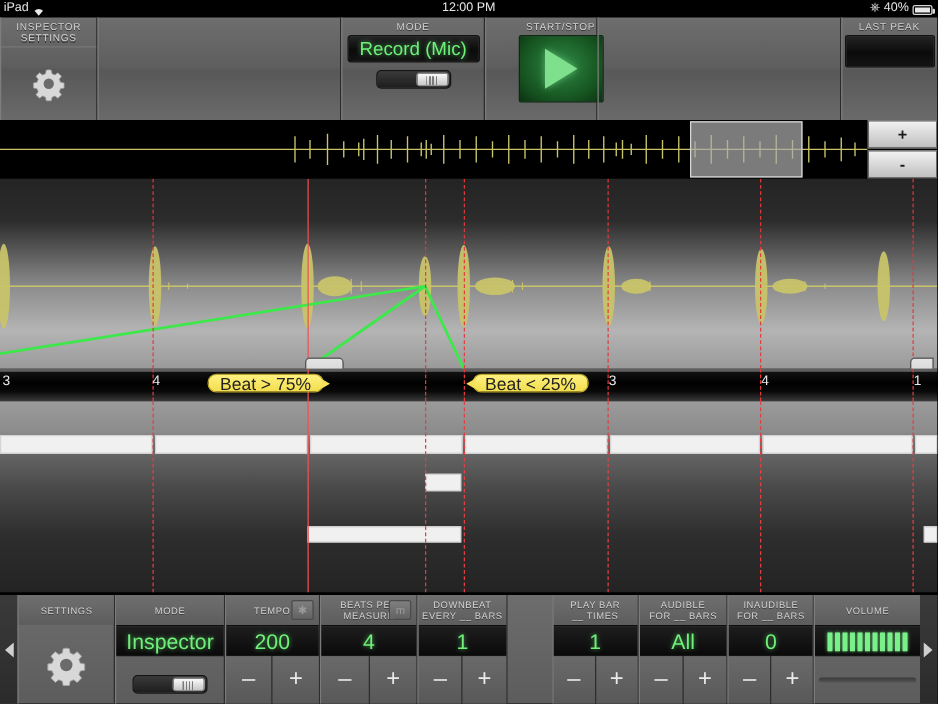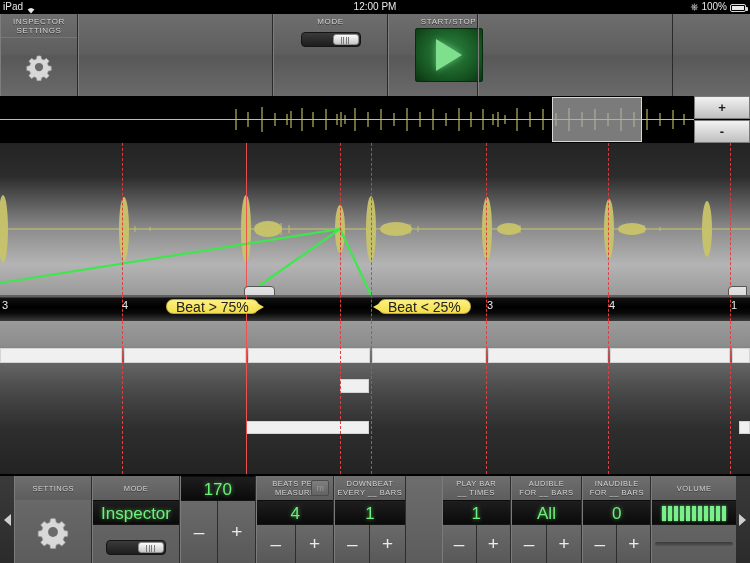--- a/index.html
+++ b/index.html
@@ -227,21 +227,21 @@
       <span>iPad</span>
       <span class="wifi-ico">
         <svg width="10" height="9" viewBox="0 0 10 9">
             <path d="M5 8.5 L1.6 4.6 A5 5 0 0 1 8.4 4.6 Z" fill="#e8e8e8"></path>
           </svg>
       </span>
     </div>
     <div class="sb-center">12:00 PM</div>
     <div class="sb-right">
       <span class="bt-ico">⎈</span>
-      <span>100%</span>
+      <span>40%</span>
       <span class="batt"></span>
     </div>
   </div>
 
   <div class="toptoolbar">
 
     <div class="tt-cell cell-inspector">
       <div class="tt-label">
         <span>INSPECTOR</span><br>
         <span>SETTINGS</span>
@@ -254,36 +254,41 @@
           </g>
           <circle cx="16" cy="16" r="4.4" fill="#6b6b6b"></circle>
         </svg>
       </div>
     </div>
 
     <div class="tt-cell cell-blank1"></div>
 
     <div class="tt-cell cell-mode">
       <div class="tt-label">MODE</div>
+      <div class="lcd mode-lcd">Record (Mic)</div>
       <div class="toggle-sw right">
         <div class="knob">
             <div class="grip"></div>
           </div>
       </div>
     </div>
 
     <div class="tt-cell cell-startstop">
       <div class="tt-label">START/STOP</div>
       <div class="playbtn">
         <div class="tri"></div>
       </div>
     </div>
 
     <div class="tt-cell cell-blank2"></div>
 
+    <div class="tt-cell cell-peak">
+      <div class="tt-label">LAST PEAK</div>
+      <div class="lcd peak-lcd"></div>
+    </div>
   </div>
 
   <div class="overview">
     <svg width="694" height="47" viewBox="0 0 694 47" style="position:absolute;left:0;top:0;">
       <line x1="0" y1="23.5" x2="694" y2="23.5" stroke="#c9c46a" stroke-width="1"></line>
       <g stroke="#c9c46a" stroke-width="1.1">
         <line x1="236" y1="13" x2="236" y2="34"></line>
           <line x1="248" y1="16" x2="248" y2="31"></line>
         <line x1="262" y1="11" x2="262" y2="36"></line>
           <line x1="275" y1="17" x2="275" y2="30"></line>
@@ -449,21 +454,25 @@
       <div class="bcell-ctl">
         <div class="toggle-sw right">
           <div class="knob">
               <div class="grip"></div>
             </div>
         </div>
       </div>
     </div>
 
     <div class="bcell tempo-cell">
-      <div class="bcell-val">170</div>
+      <div class="bcell-hdr">
+        <span class="txt">TEMPO</span>
+        <span class="minibtn">✱</span>
+      </div>
+      <div class="bcell-val">200</div>
       <div class="bcell-ctl">
         <div class="stepbtn">–</div>
         <div class="stepbtn">+</div>
       </div>
     </div>
 
     <div class="bcell bpm-cell">
       <div class="bcell-hdr">
         <span class="txt">
           <span>BEATS PER</span><br>

